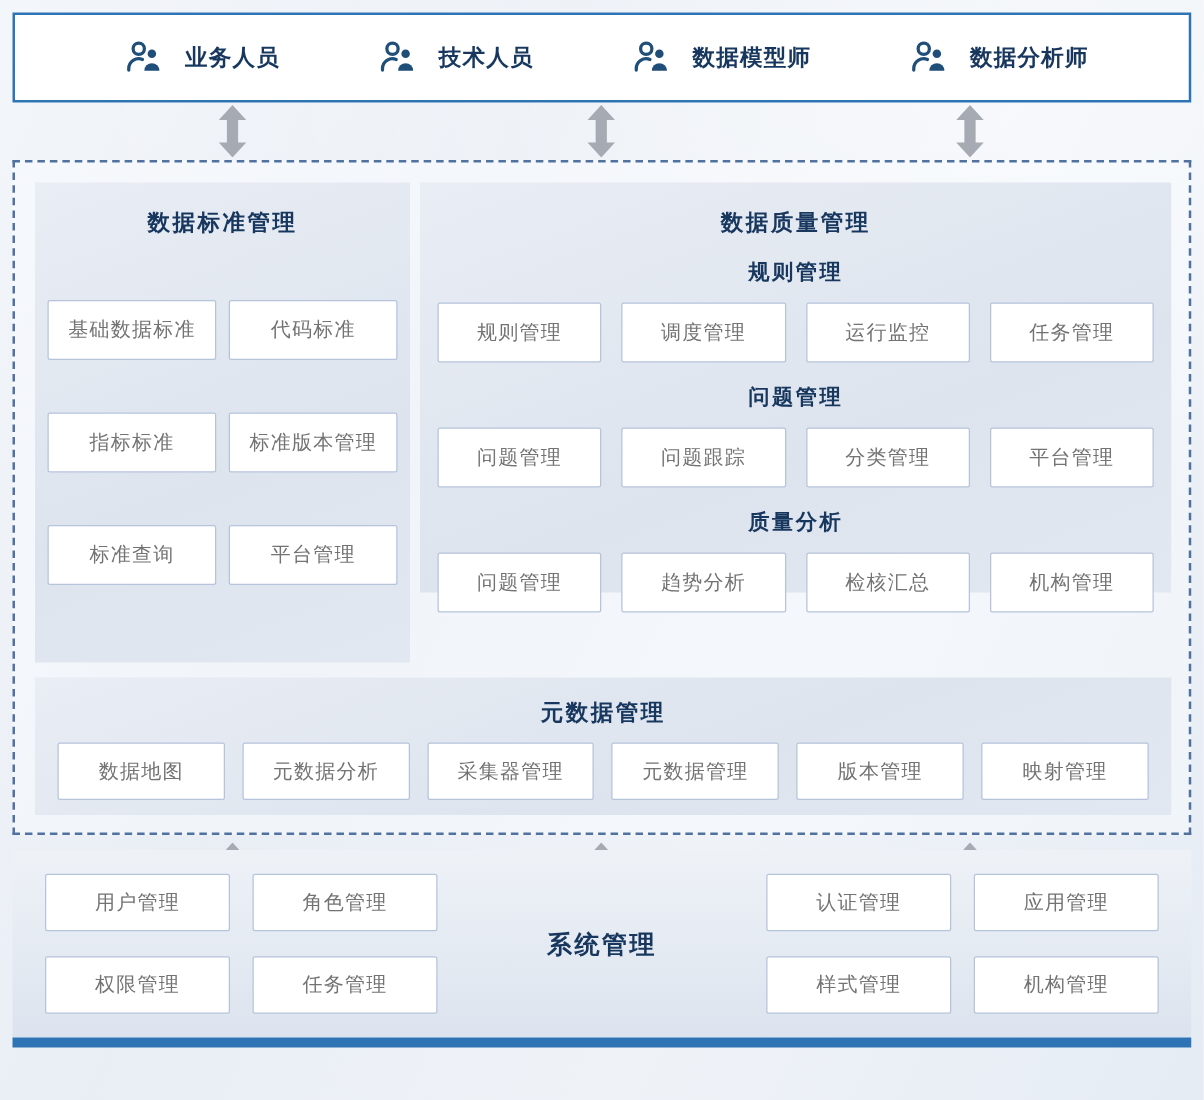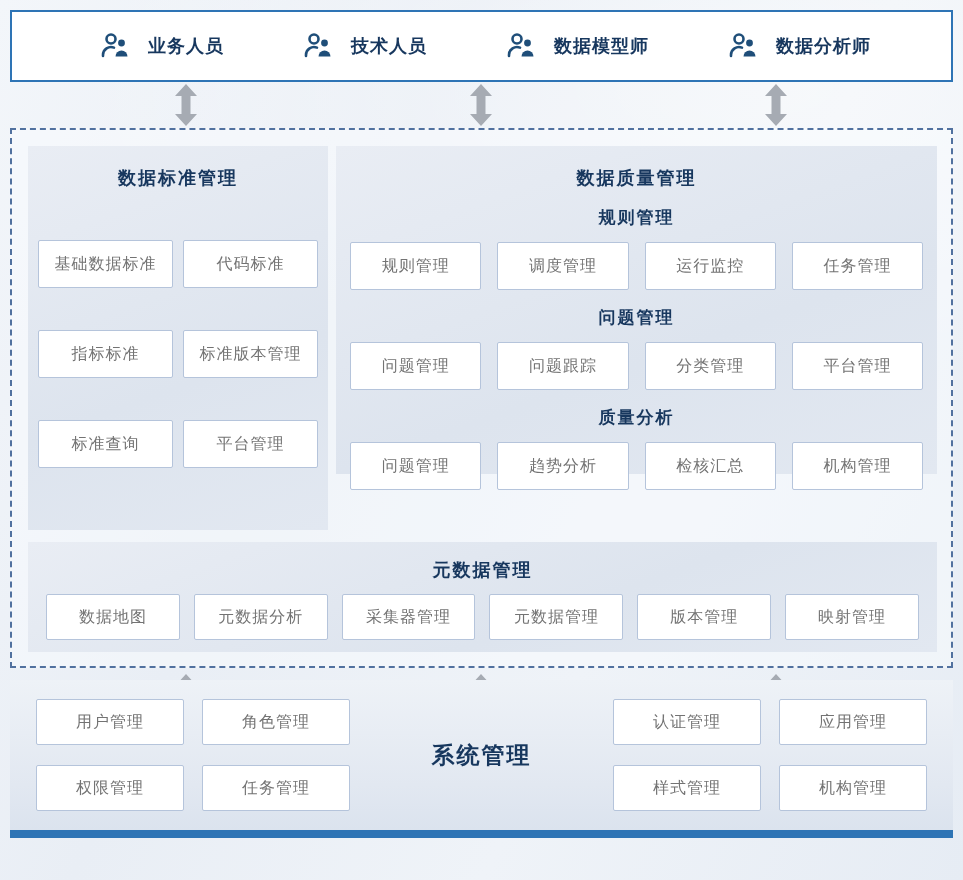--- a/index.html
+++ b/index.html
@@ -82,21 +82,21 @@
     background: linear-gradient(180deg, #eef2f7 0%, #e2e8f1 70%, #dbe3ee 100%);
     border-bottom: 8px solid #2e74b5;
     display: flex; align-items: center;
     padding: 0 26px;
   }
   .sys-grid {
     display: grid; grid-template-columns: 148px 148px;
     column-gap: 18px; row-gap: 20px;
   }
   .sys-grid .box { height: 46px; }
-  .sys-title { flex: 1; text-align: center; font-size: 23px; font-weight: 700; color: #17375e; letter-spacing: 2px; font-family: Liberation Serif, serif; }
+  .sys-title { flex: 1; text-align: center; font-size: 20px; font-weight: 700; color: #17375e; letter-spacing: 2px; font-family: Liberation Serif, serif; }
 </style>
 </head>
 <body>
 
 <div class="abs roles-bar">
   <div class="role">
     <span class="role-icon">
       <svg width="32" height="32" viewBox="0 0 32 32" fill="none">
         <circle cx="12" cy="9" r="4.5" stroke="#1f4e79" stroke-width="2.6"></circle>
         <path d="M4 26 v-1 a8 8 0 0 1 11 -7.4" stroke="#1f4e79" stroke-width="2.6" stroke-linecap="round"></path>

